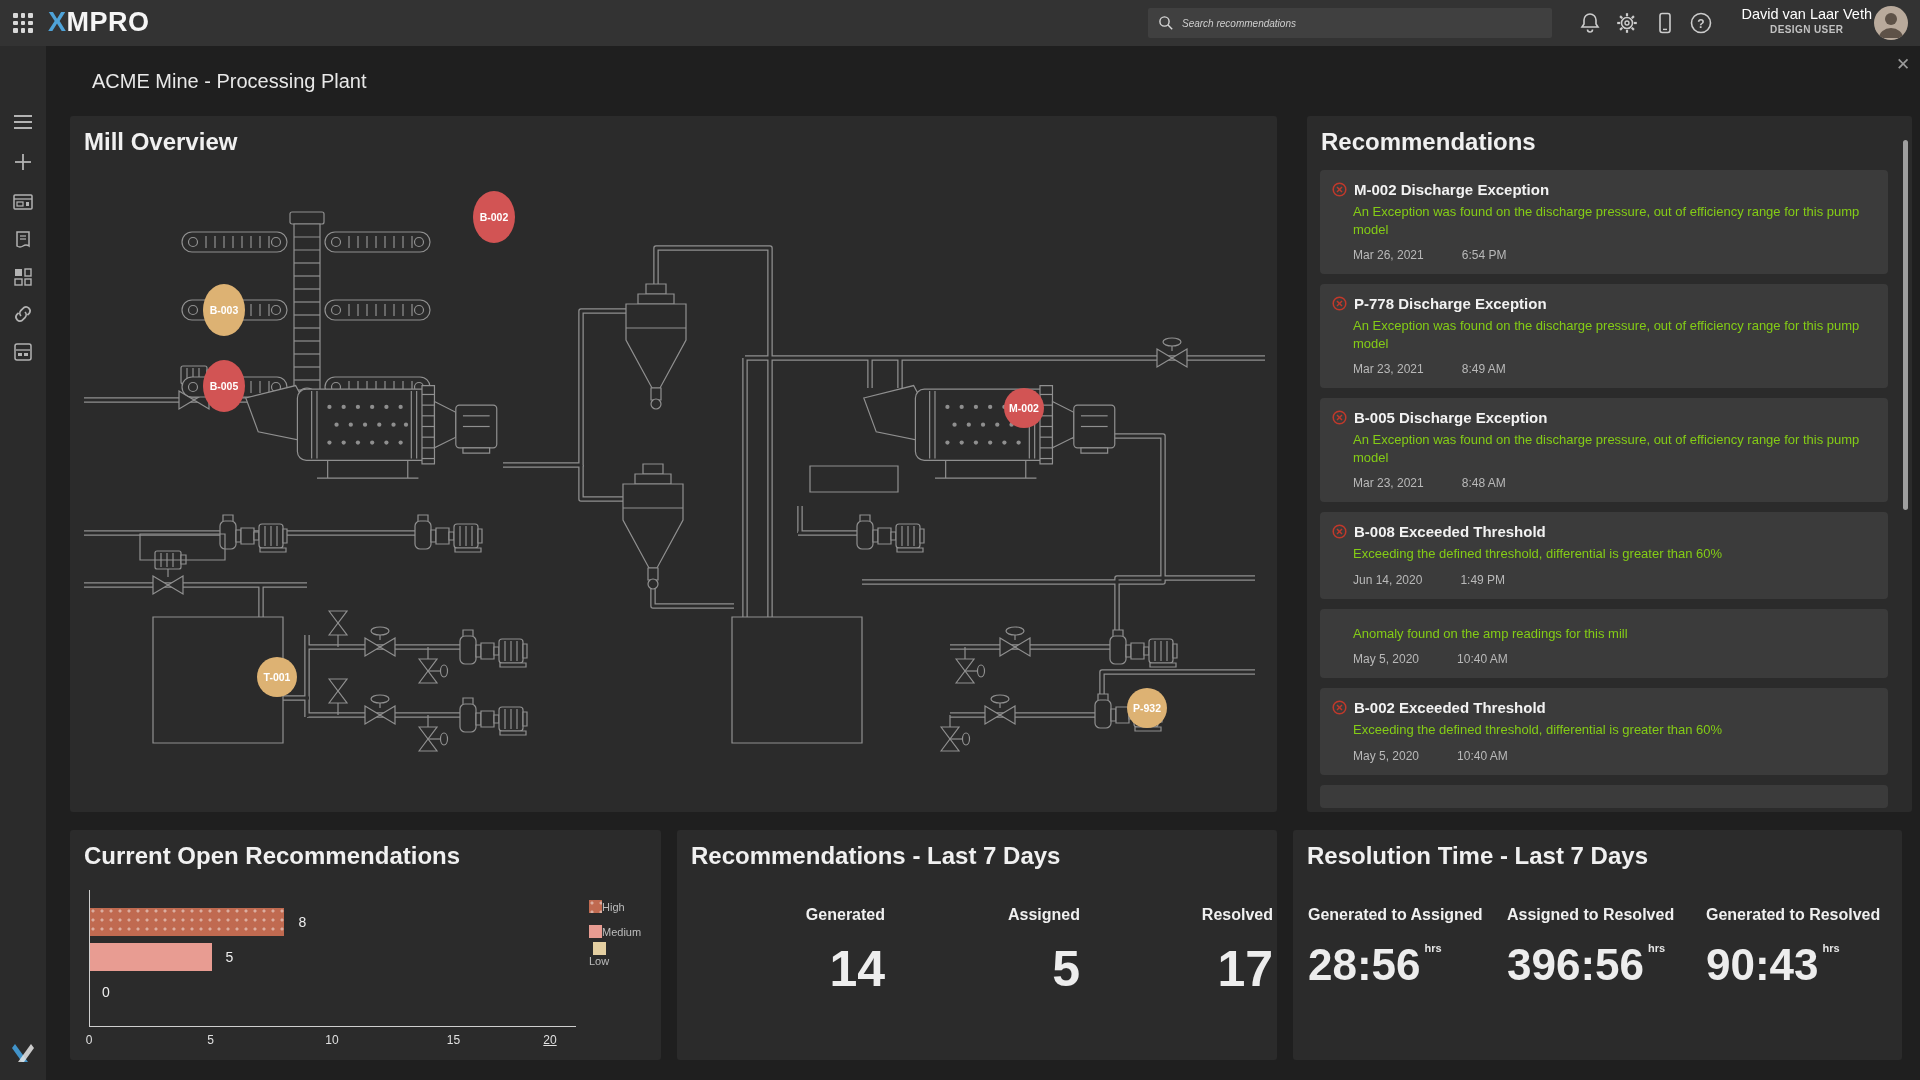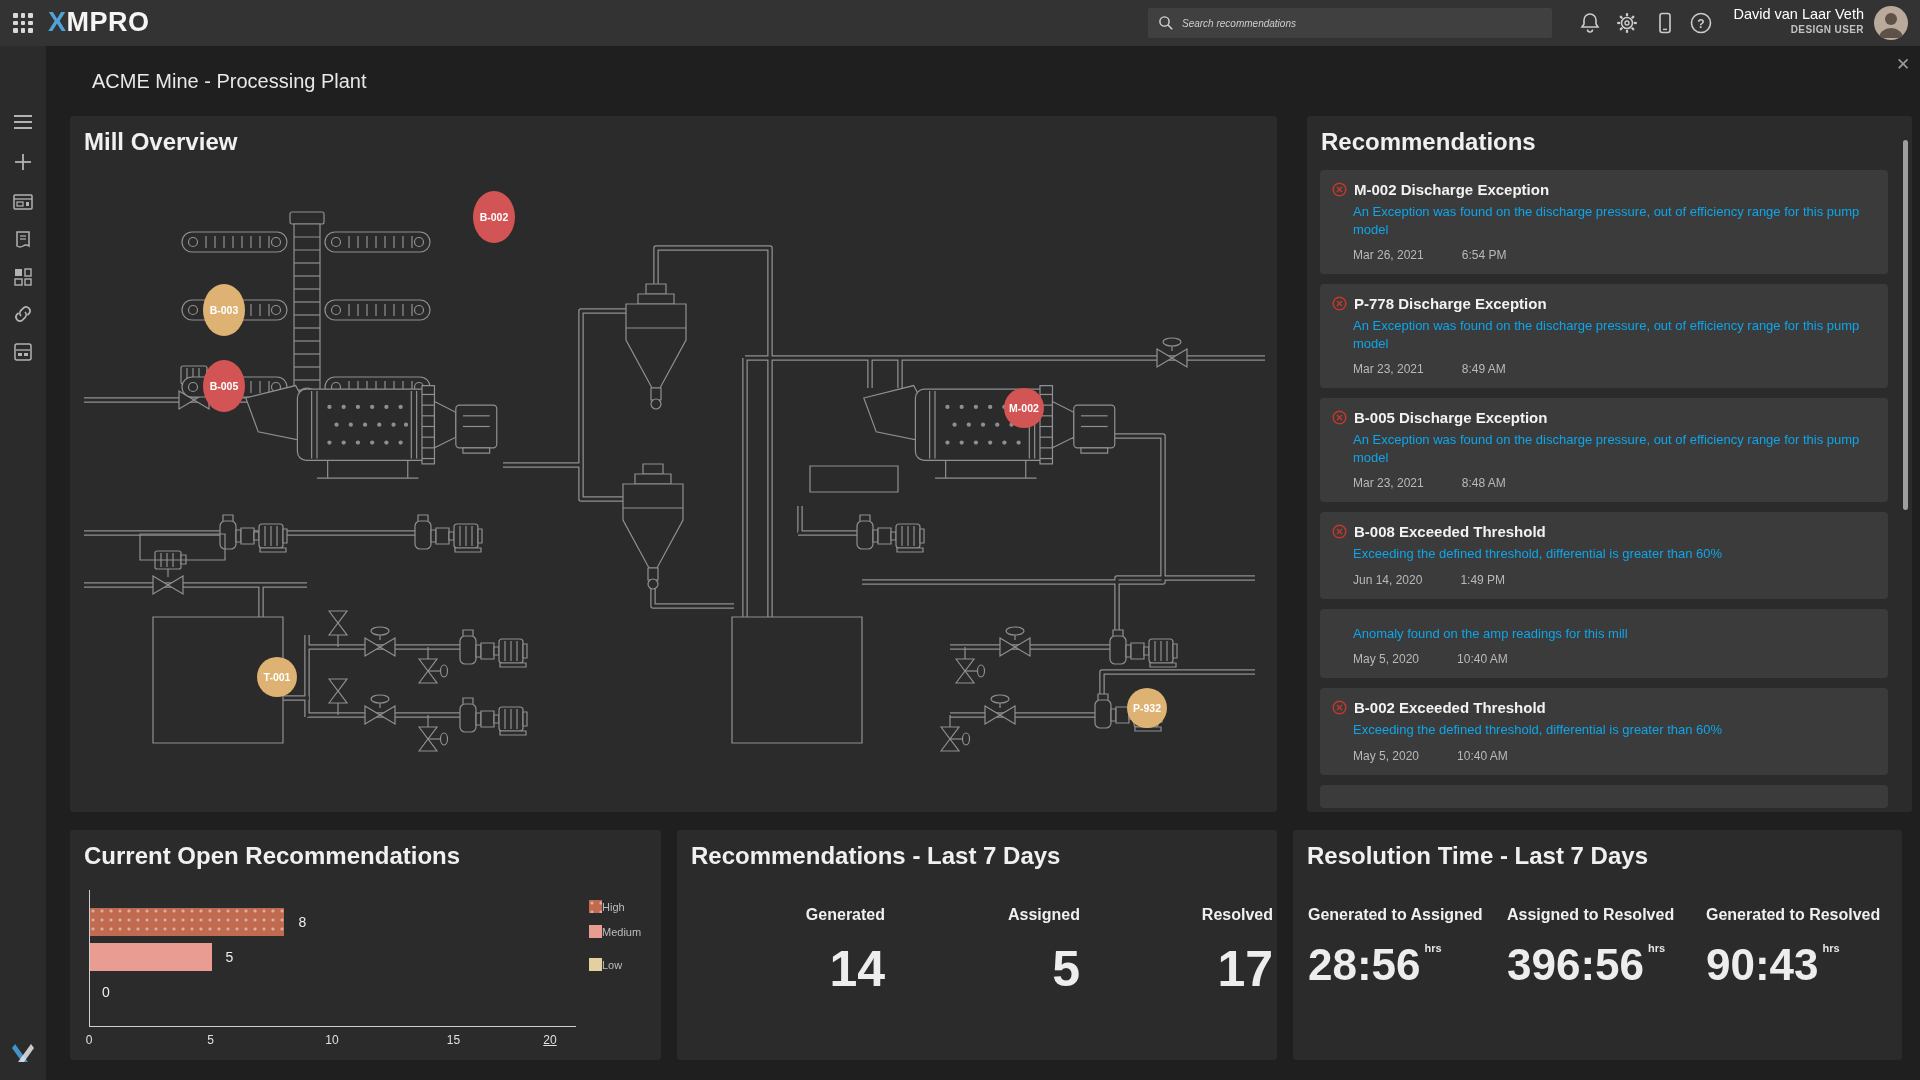--- a/index.html
+++ b/index.html
@@ -11,21 +11,21 @@
             grid-template-columns:repeat(3,1fr);grid-template-rows:repeat(3,1fr);gap:3px;padding:2px;box-sizing:border-box;cursor:pointer;}
   .gridicon i{background:#d9d9d9;border-radius:1px;}
   .logo{position:absolute;left:48px;top:7px;font-size:27px;font-weight:bold;letter-spacing:.5px;cursor:pointer;}
   .logo .lx{color:#4fa3d8;} .logo .lrest{color:#f5f5f5;}
   .search{position:absolute;left:1148px;top:8px;width:404px;height:30px;background:#404040;border-radius:2px;display:flex;align-items:center;}
   .search svg{margin:0 6px 0 10px;flex:0 0 auto;}
   .search input{background:transparent;border:none;outline:none;color:#eab308;font-style:italic;
                 font-size:10px;width:340px;font-family:"Liberation Sans",sans-serif;}
   .search input::placeholder{color:#cfcfcf;opacity:1;}
   .tb-ic{position:absolute;top:10px;width:26px;height:26px;cursor:pointer;}
-  .userblock{position:absolute;right:56px;top:6px;text-align:right;cursor:pointer;}
+  .userblock{position:absolute;right:48px;top:6px;text-align:center;cursor:pointer;}
   .uname{font-size:14.5px;color:#ffffff;}
   .urole{font-size:10px;color:#c2c2c2;font-weight:bold;letter-spacing:.4px;margin-top:2px;}
   .avatar{position:absolute;right:12px;top:6px;width:34px;height:34px;border-radius:50%;background:#b9aa9c;overflow:hidden;cursor:pointer;}
   
   .sidebar{position:absolute;left:0;top:46px;width:46px;height:1034px;background:#2b2b2b;z-index:25;}
   .sb-ic{position:absolute;left:11px;width:24px;height:24px;cursor:pointer;}
   .xlogo{position:absolute;left:11px;top:994px;width:24px;height:26px;cursor:pointer;}
   
   .main{position:absolute;left:46px;top:46px;width:1874px;height:1034px;background:#1f1f1f;}
   .page-title{position:absolute;left:46px;top:24px;font-size:20px;color:#e8e8e8;}
@@ -48,21 +48,21 @@
   .badge{position:absolute;transform:translate(-50%,-50%);display:flex;align-items:center;justify-content:center;
          color:#ffffff;font-size:10.5px;font-weight:bold;border-radius:50%;cursor:pointer;z-index:5;}
   .badge.ellipse{width:42px;height:52px;}
   .badge.circle{width:40px;height:40px;}
   .badge.red{background:#d25454;} .badge.amber{background:#ddb273;}
   
   #recList{position:absolute;left:13px;top:54px;width:568px;}
   .rec-card{background:#3b3b3b;border-radius:4px;padding:11px 12px 12px 12px;margin-bottom:10px;cursor:pointer;}
   .rec-head{display:flex;align-items:center;gap:7px;}
   .rec-title{font-size:15px;font-weight:bold;color:#f2f2f2;}
-  .rec-desc{font-size:13px;color:#0ea5e9;line-height:1.35;margin:5px 0 0 21px;}
+  .rec-desc{font-size:13px;color:#84cc16;line-height:1.35;margin:5px 0 0 21px;}
   .rec-when{margin:10px 0 0 21px;font-size:12px;color:#b9b9b9;display:flex;gap:38px;}
   .rec-scroll{position:absolute;left:596px;top:24px;width:5px;height:370px;background:#9f9f9f;border-radius:3px;cursor:pointer;}
   
   #plot{position:absolute;left:0;top:0;width:591px;height:230px;font-size:12px;}
   .axis{position:absolute;background:#cfcfcf;}
   .bar{position:absolute;height:28px;}
   .bar.dotted{background-image:radial-gradient(circle at 3px 3px, rgba(255,255,255,.45) 1.3px, transparent 1.8px);background-size:9px 9px;}
   .bar-val{position:absolute;color:#eeeeee;font-size:14px;}
   .tick{position:absolute;color:#e0e0e0;transform:translateX(-50%);}
   .leg-row{position:absolute;display:flex;align-items:center;}
@@ -548,21 +548,21 @@
           <span class="tick" style="left: 383.5px; top: 203px;">15</span>
           <span class="tick" style="left: 480px; top: 203px; text-decoration: underline;">20</span>
           <div class="leg-row" style="left: 519px; top: 70px;">
             <span class="leg-sw bar dotted" style="position: static; width: 13px; height: 13px; background-color: rgb(192, 106, 80);"></span>
             <span class="leg-lb">High</span>
           </div>
           <div class="leg-row" style="left: 519px; top: 95px;">
             <span class="leg-sw" style="position: static; width: 13px; height: 13px; background-color: rgb(232, 156, 146);"></span>
             <span class="leg-lb">Medium</span>
           </div>
-          <div class="leg-row" style="left: 519px; top: 128px;">
+          <div class="leg-row" style="left: 519px; top: 112px; flex-direction: column;">
             <span class="leg-sw" style="position: static; width: 13px; height: 13px; background-color: rgb(228, 207, 161);"></span>
             <span class="leg-lb">Low</span>
           </div>
         </div>
     </div>
 
     <div class="panel" id="genPanel">
       <div class="panel-title">Recommendations - Last 7 Days</div>
       <div class="stat-col" style="left:18px;top:76px">
         <div class="stat-label">Generated</div>

